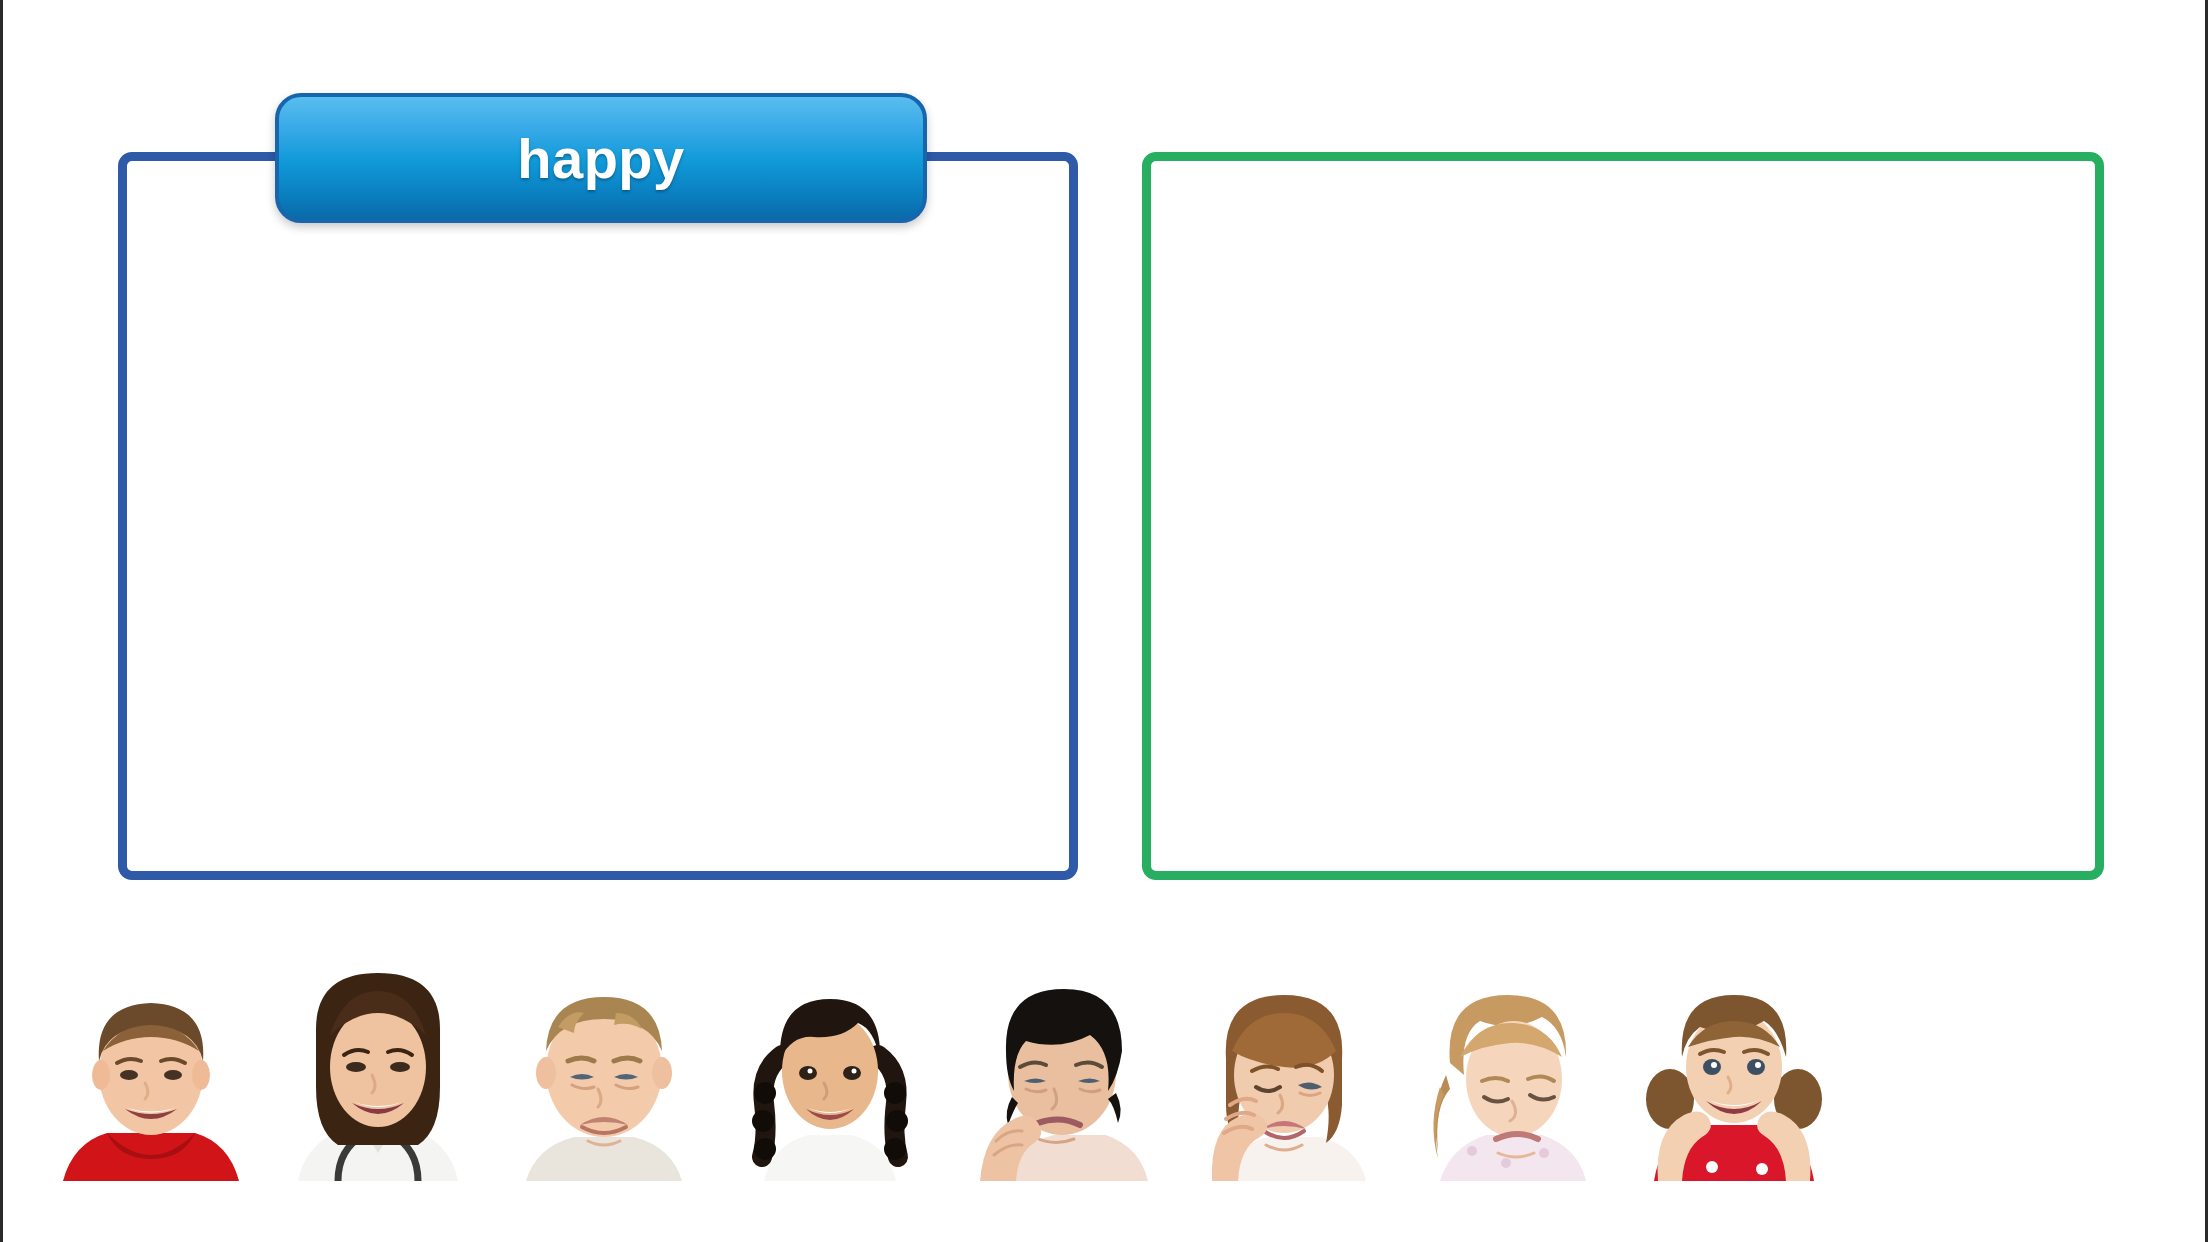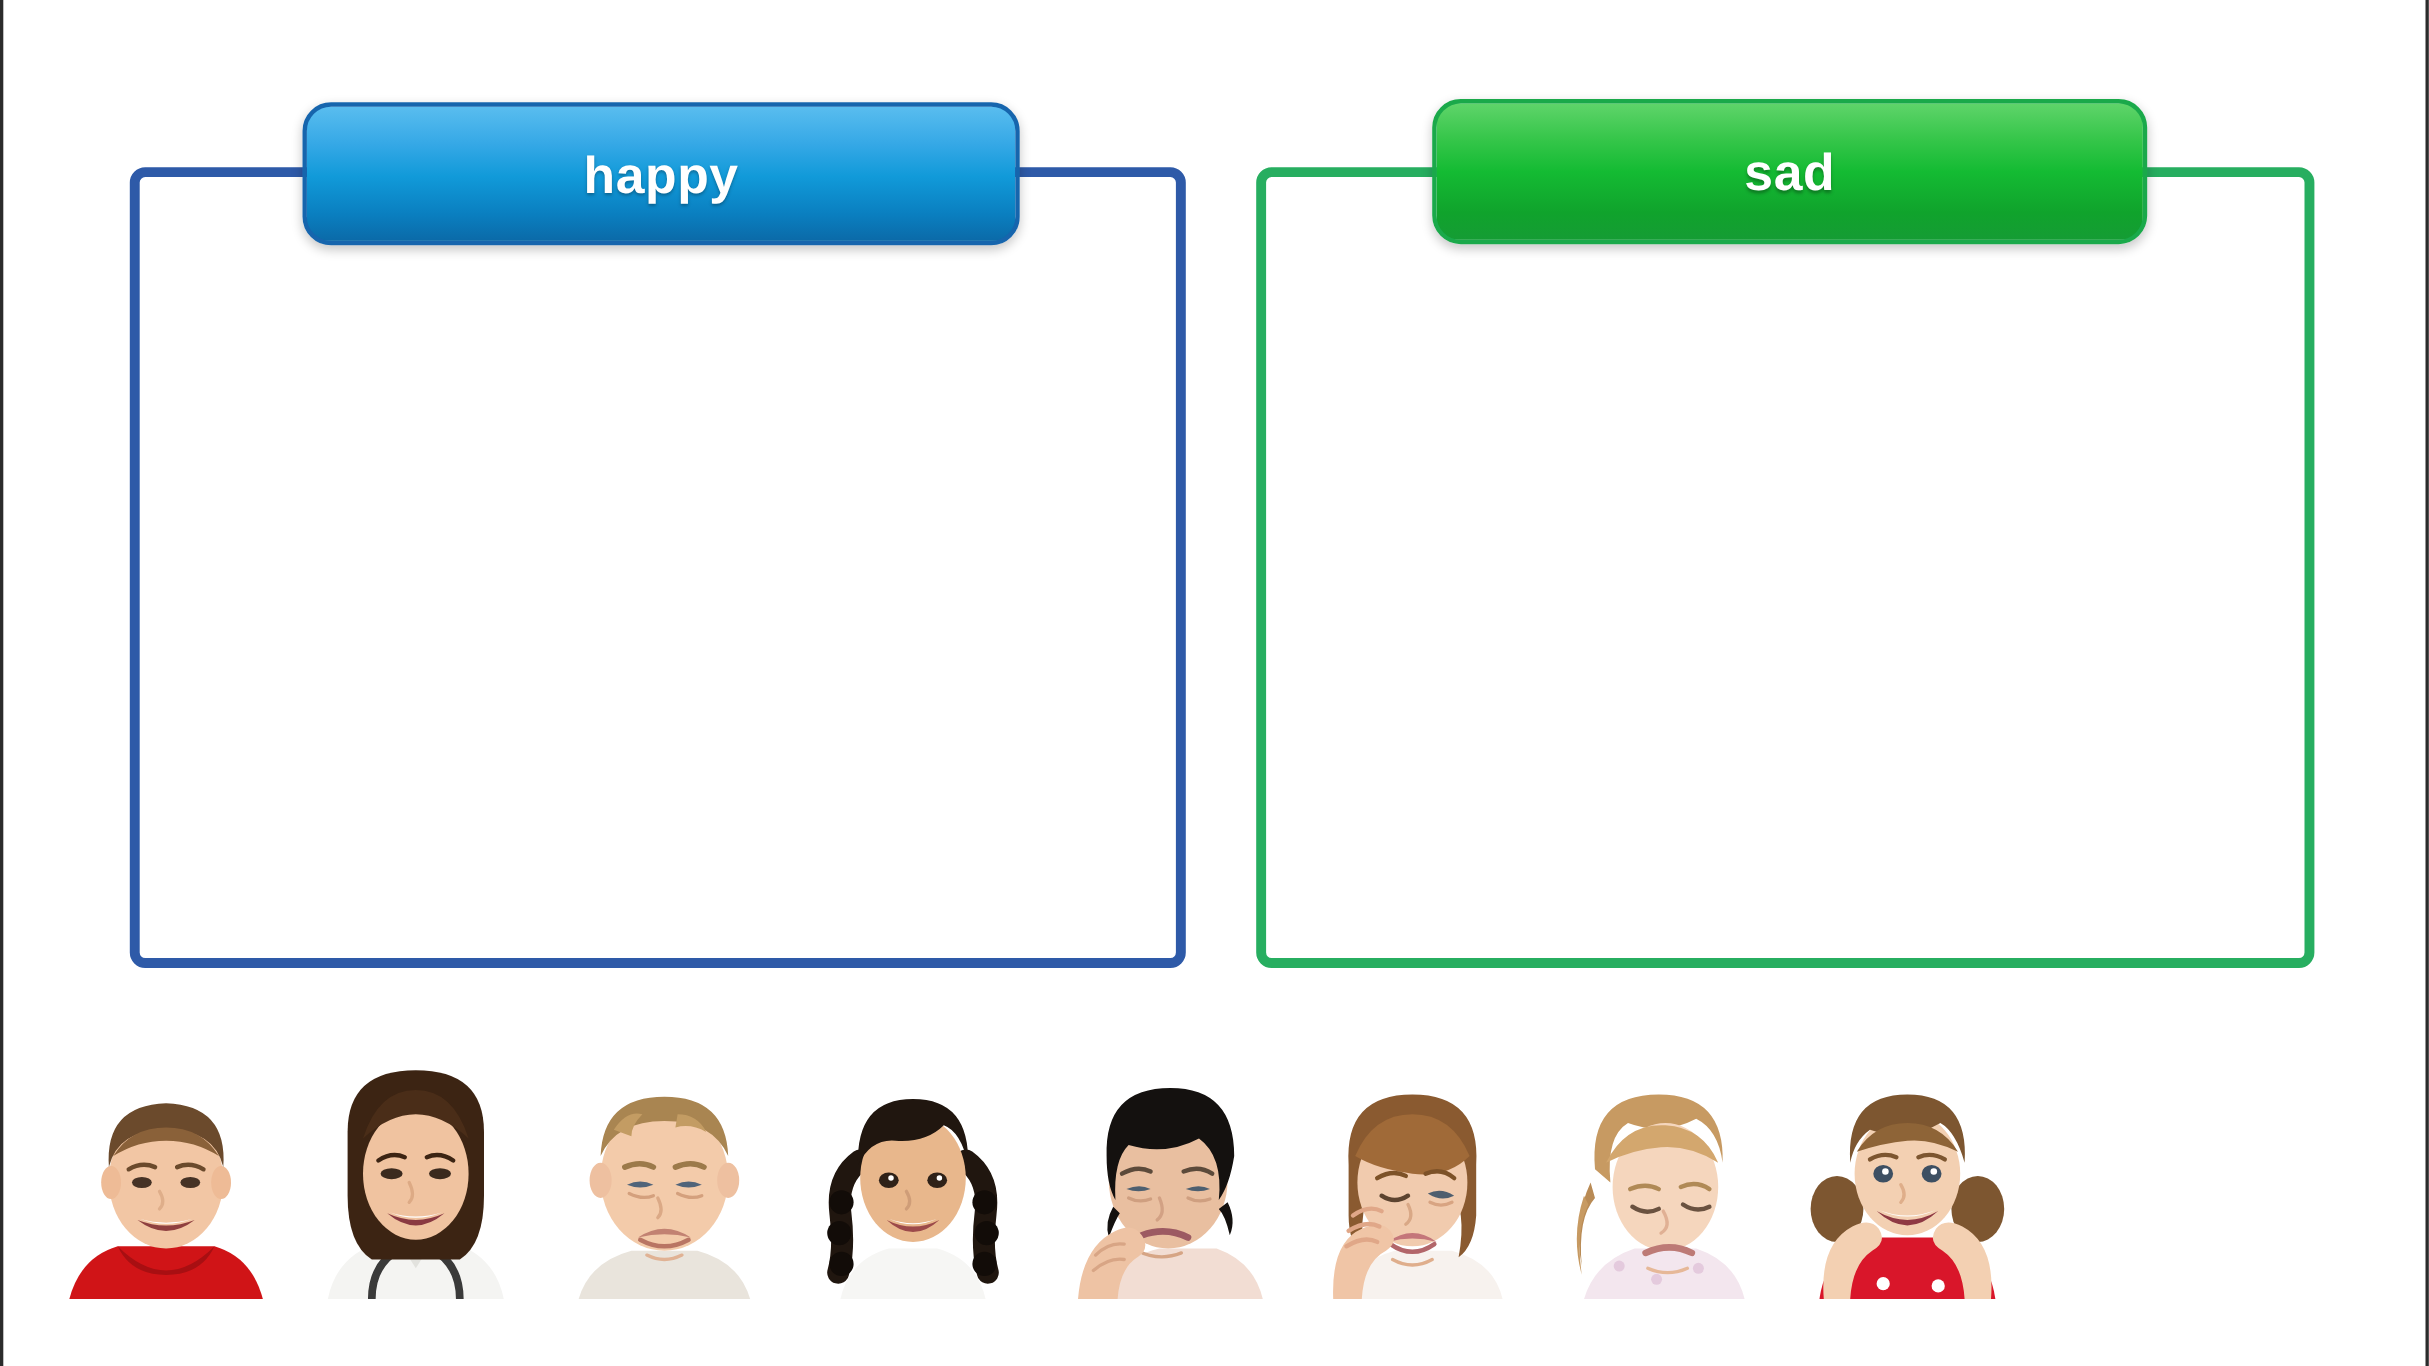--- a/index.html
+++ b/index.html
@@ -59,21 +59,21 @@
   .pill {
     position: absolute;
     box-sizing: border-box;
     display: flex;
     align-items: center;
     justify-content: center;
     border-radius: 26px;
     border-style: solid;
     border-width: 4px;
     color: #ffffff;
-    font-size: 47px;
+    font-size: 56px;
     font-weight: bold;
     letter-spacing: 0.5px;
     text-shadow: 0 2px 3px rgba(0,0,0,0.30);
     box-shadow: 0 4px 10px rgba(0,0,0,0.22);
   }
   .pill-happy {
     left: 275px;
     top: 93px;
     width: 652px;
     height: 130px;
@@ -124,23 +124,20 @@
 <div class="frame-edge right"></div>
 
 <div class="stage">
 
   <div class="zone zone-happy"></div>
   <div class="pill pill-happy">
     <span>happy</span>
   </div>
 
   <div class="zone zone-sad"></div>
-  <div class="pill pill-sad">
-    <span>sad</span>
-  </div>
 
   <div class="tray">
 
     <div class="card" style="left:45px;">
       <svg viewBox="0 0 212 226">
         <rect width="212" height="226" fill="#fff"></rect>
         <path d="M18 226 q10 -38 44 -48 l88 0 q34 10 44 48 Z" fill="#d01417"></path>
         <path d="M62 178 q22 22 44 22 q22 0 44 -22 q-12 26 -44 26 q-32 0 -44 -26 Z" fill="#a80f12"></path>
         <ellipse cx="106" cy="118" rx="52" ry="62" fill="#f2c6a4"></ellipse>
         <ellipse cx="56" cy="120" rx="9" ry="15" fill="#eebb96"></ellipse>

